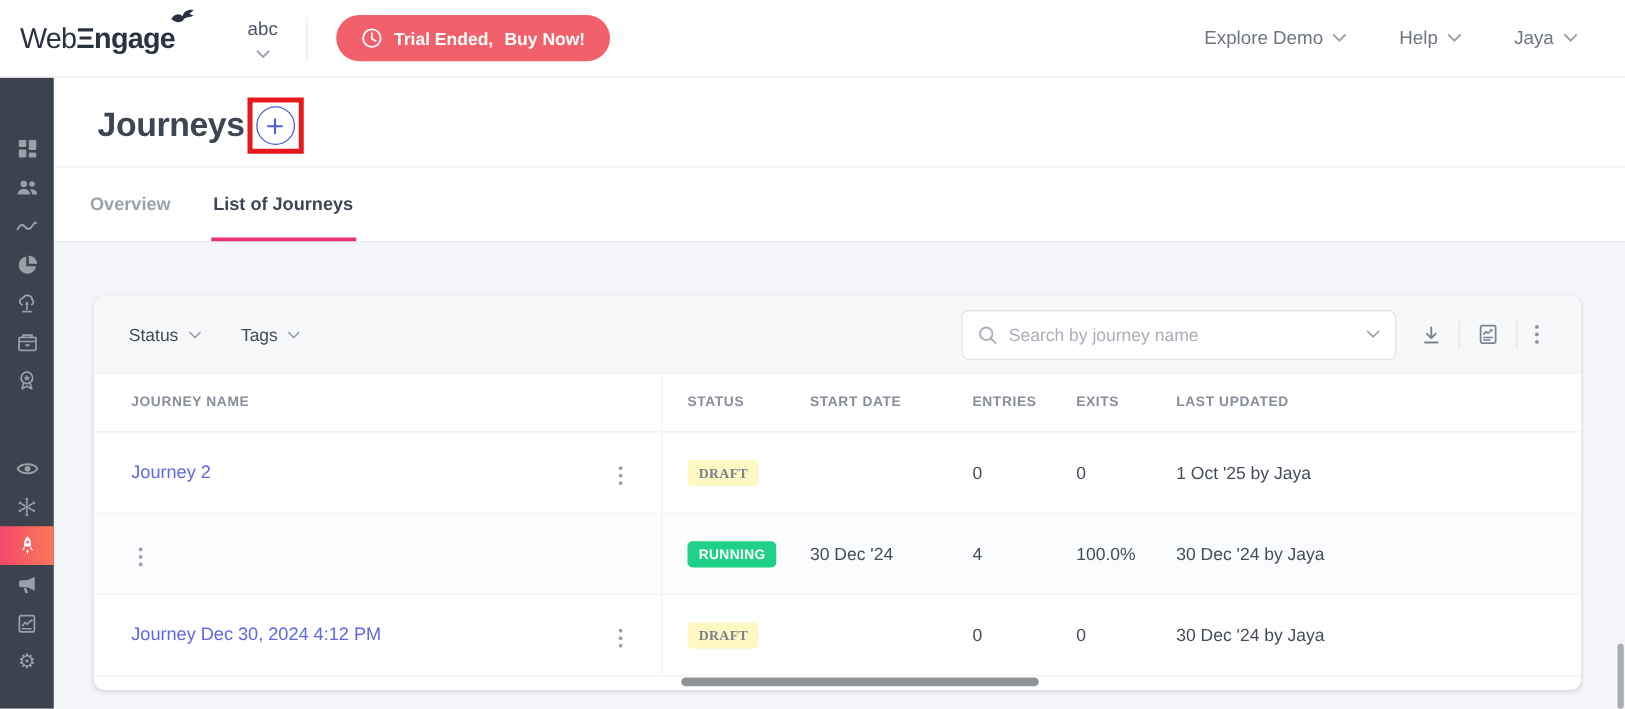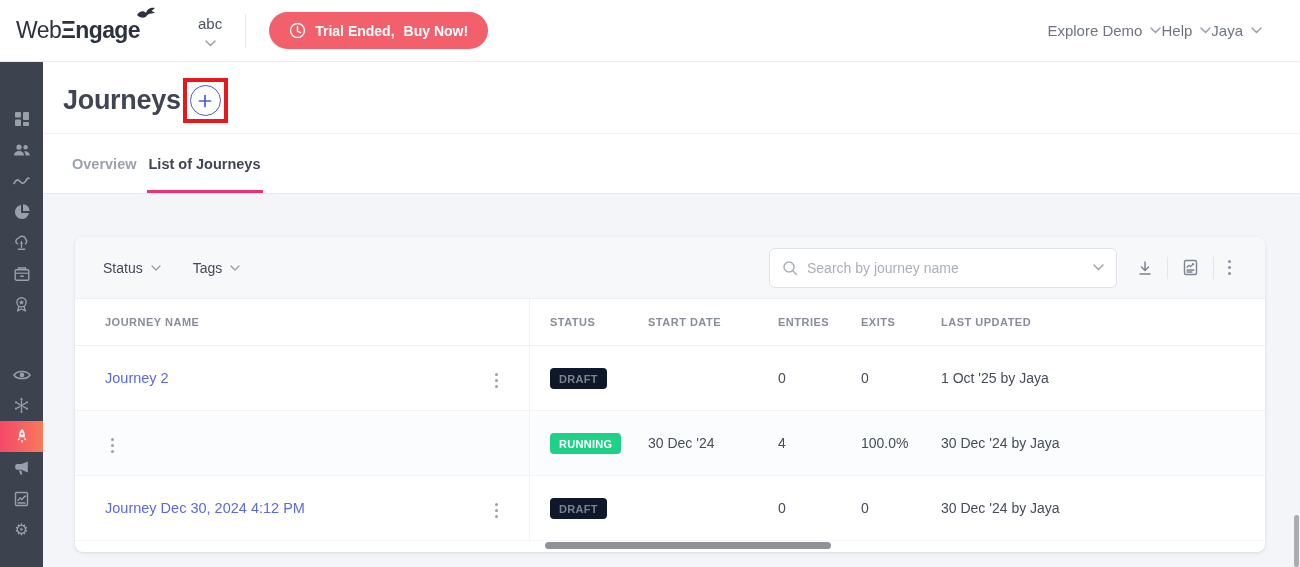--- a/index.html
+++ b/index.html
@@ -11,39 +11,39 @@
   .logo { position:relative; display:flex; align-items:baseline; color:#2c3240; font-size:23px; letter-spacing:-0.6px; margin-right:58px; }
   .logo .w { font-weight:400; }
   .logo .e { font-weight:700; }
   .logo svg.bird { position:absolute; top:-10px; right:-16px; }
   .workspace { display:flex; align-items:center; gap:8px; font-size:15px; color:#4a5160; cursor:pointer;flex-direction:column; }
   .topbar .vdiv { width:1px; height:34px; background:#e8eaed; margin:0 23px; }
   .trial-btn { height:37px; border-radius:19px; background:#f2616b; color:#fff; border:none; display:flex; align-items:center; gap:9px; padding:0 20px; font-size:14px; cursor:pointer; font-family:inherit; }
   .trial-btn .t1 { font-weight:600; }
   .trial-btn .t2 { font-weight:700;text-align:center; }
   .top-spacer { flex:1; }
-  .topnav { display:flex; align-items:center; }
+  .topnav { display:flex; align-items:center; gap:42px; }
   .topnav .nav-item { display:flex; align-items:center; gap:8px; font-size:15px; color:#6e7580; cursor:pointer; }
   .chev { color:#9aa1ab; flex:none; }
 
   
   .sidebar { position:absolute; left:0; top:62px; bottom:0; width:43px; background:#3d434e; display:flex; flex-direction:column; padding-top:41px; z-index:4; }
   .side-item { height:31px; display:flex; align-items:center; justify-content:center; color:#99a0aa; cursor:pointer; }
   .side-item.active { background:linear-gradient(90deg,#f4486a,#f97a59); color:#fff; }
   .side-gap { height:39px; }
   .gear-glyph { font-size:16px; line-height:1; }
 
   
   .main { margin-left:43px; height:505px; position:relative; }
   .page-head { background:#fff; border-bottom:1px solid #e5e8ec; }
-  .title-row { display:flex; align-items:center; padding:16px 0 10px 20px; border-bottom:1px solid #f0f1f3; }
+  .title-row { display:flex; align-items:center; padding:16px 0 10px 35px; border-bottom:1px solid #f0f1f3; }
   .page-title { font-size:27px; font-weight:600; color:#3e4553; letter-spacing:-0.3px; }
   .annotation-box { border:4px solid #e7181c; margin-left:2px; padding:3px; display:inline-flex; align-items:center; justify-content:center; }
   .add-btn { width:31px; height:31px; border-radius:50%; border:1.6px solid #4b5bd6; background:#fff; color:#4b5bd6; display:flex; align-items:center; justify-content:center; cursor:pointer; }
-  .tabs { display:flex; gap:8px; padding-left:27px; }
+  .tabs { display:flex; gap:30px; padding-left:27px; }
   .tab { font-size:14.5px; font-weight:600; padding:22px 2px 18px; color:#9ba2ac; cursor:pointer; border-bottom:3px solid transparent; }
   .tab.active { color:#3e4553; border-bottom-color:#ec3372; }
 
   .content { padding:43px 35px 0 32px; }
   .card { background:#fff; border-radius:8px; box-shadow:0 1px 2px rgba(16,24,40,.05), 0 1px 4px rgba(16,24,40,.08); position:relative; height:315px; overflow:hidden; }
 
   
   .filter-row { height:62px; background:#f7f8fa; border-bottom:1px solid #edeff2; display:flex; align-items:center; padding:0 24px 0 28px; border-radius:8px 8px 0 0; }
   .filter-dd { display:flex; align-items:center; gap:8px; font-size:14px; color:#434a57; margin-right:32px; cursor:pointer; }
   .filter-spacer { flex:1; }
@@ -59,21 +59,21 @@
   
   .thead { height:47px; display:flex; align-items:stretch; border-bottom:1px solid #eef0f3; font-size:11px; font-weight:700; letter-spacing:0.5px; color:#878e99; }
   .col-left { width:455px; flex:none; display:flex; align-items:center; padding-left:30px; border-right:1px solid #f0f2f4; }
   .col-right { flex:1; display:grid; grid-template-columns:98px 130px 83px 80px 1fr; align-items:center; padding-left:20px; }
   .row { height:65px; display:flex; align-items:stretch; border-bottom:1px solid #f2f4f6; font-size:14.5px; }
   .row:nth-child(even) { background:#fbfcfd; }
   .row .col-left { padding-right:25px; }
   .journey-link { color:#5d68e2; cursor:pointer; text-decoration:none; flex:1; }
   .row-menu { background:none; border:none; cursor:pointer; padding:8px 6px 0; }
   .badge { display:inline-block; padding:5px 9px 4px; border-radius:4px; font-size:11px; font-weight:700; letter-spacing:0.3px; justify-self:start; }
-  .badge[data-status="draft"] { background:#0f172a; color:#7b828c; }
+  .badge[data-status="draft"] { background:#fef9c3; color:#7b828c;font-family:Liberation Serif, serif; }
   .badge[data-status="running"] { background:#1fd186; color:#fff; }
   .cell { color:#454c5a; font-size:14px; }
 
   .h-scrollbar { position:absolute; left:470px; bottom:3px; width:286px; height:7px; border-radius:4px; background:#8f9397; cursor:grab; }
   .v-scrollbar { position:absolute; right:1px; top:515px; width:5px; height:52px; border-radius:3px; background:#a9adb2; cursor:grab; }
 
   svg { display:block; }
 </style>
 </head>
 <body>

